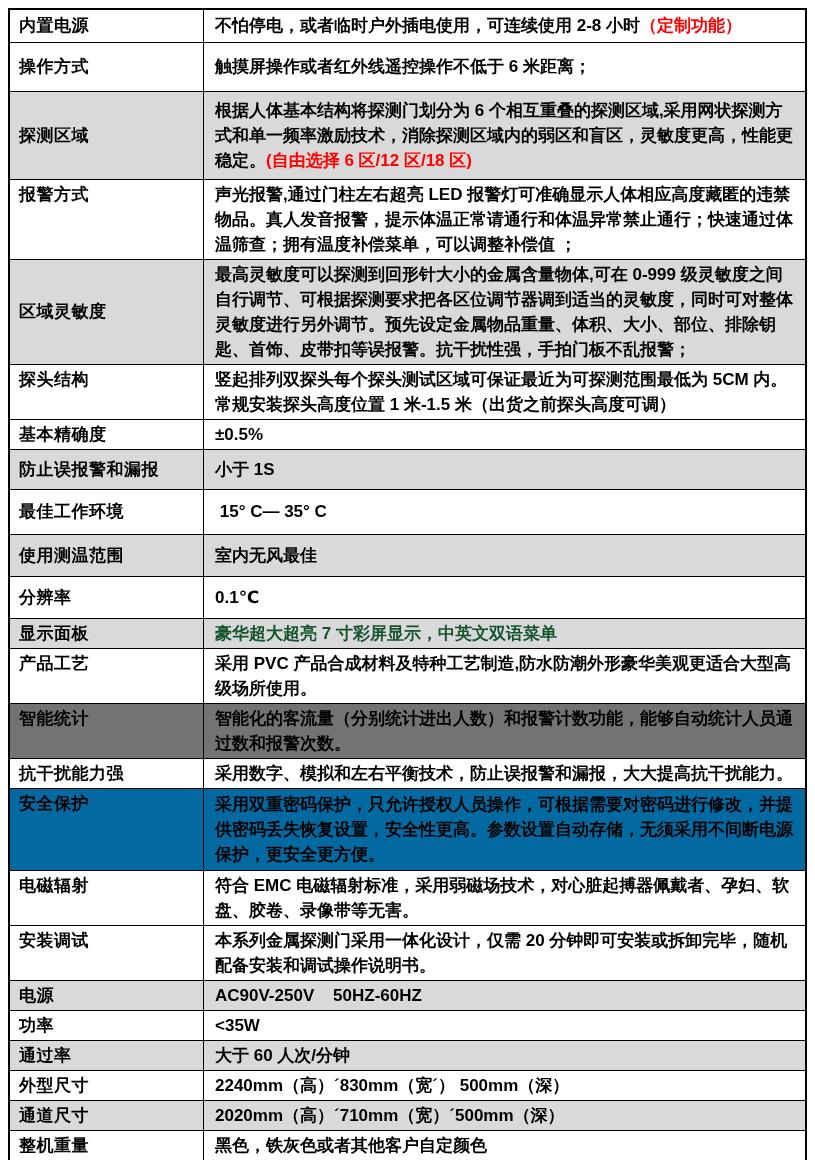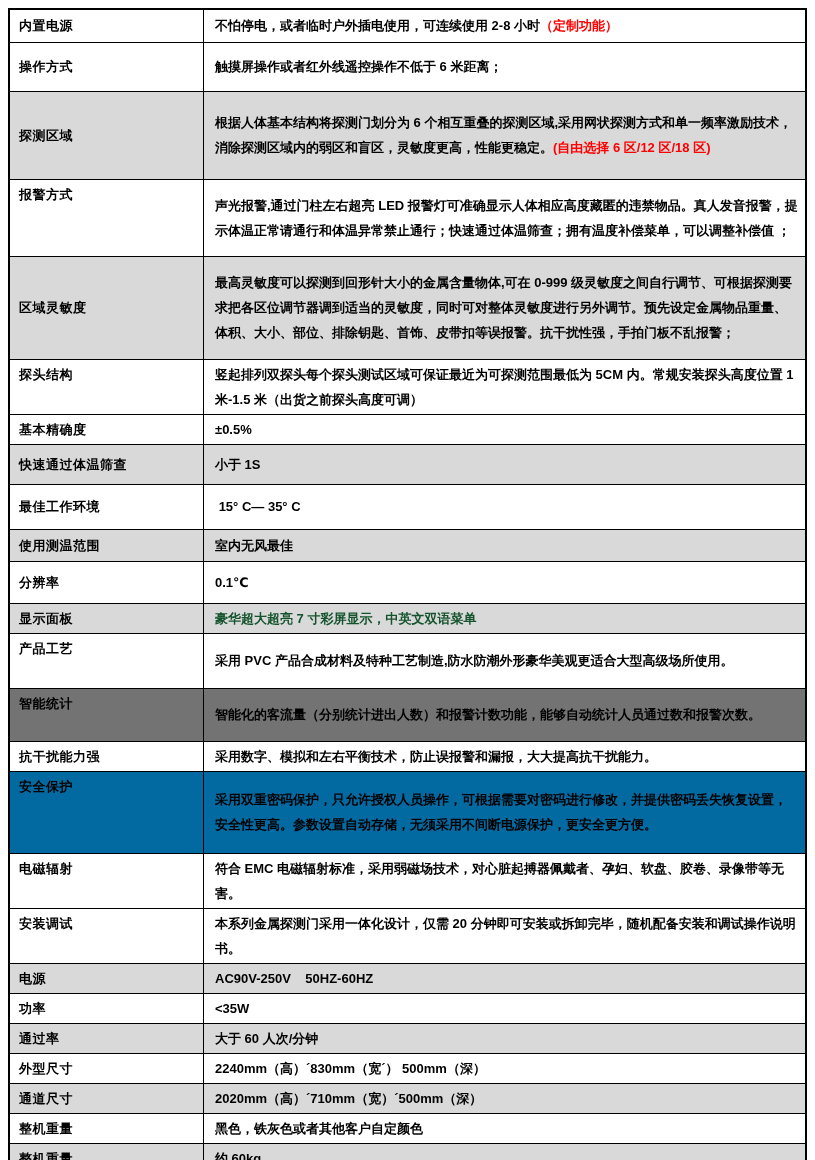--- a/index.html
+++ b/index.html
@@ -9,21 +9,21 @@
     font-weight:700;color:#000;
   }
   .page{width:815px;height:1160px;box-sizing:border-box;padding:8px 8px 0 8px;background:#fff;}
   table.spec-table{
     width:799px;border-collapse:collapse;table-layout:fixed;
     border:2px solid #000;
   }
   td{
     border:1px solid #000;
     vertical-align:middle;
-    font-size:13px;line-height:25px;
+    font-size:17px;line-height:25px;
     overflow:hidden;
   }
   td.label-cell{
     width:180px;
     padding:2px 4px 2px 9px;
     letter-spacing:0.5px;
   }
   td.value-cell{
     padding:2px 6px 2px 11px;
   }
@@ -31,21 +31,21 @@
   
   tr:nth-child(1){height:33px}
   tr:nth-child(2){height:49px}
   tr:nth-child(3){height:88px}
   tr:nth-child(4){height:77px}
   tr:nth-child(5){height:103px}
   tr:nth-child(6){height:55px}
   tr:nth-child(7){height:28px}
   tr:nth-child(8){height:40px}
   tr:nth-child(9){height:45px}
-  tr:nth-child(10){height:32px}
+  tr:nth-child(10){height:42px}
   tr:nth-child(11){height:42px}
   tr:nth-child(12){height:27px}
   tr:nth-child(13){height:55px}
   tr:nth-child(14){height:53px}
   tr:nth-child(15){height:27px}
   tr:nth-child(16){height:82px}
   tr:nth-child(17){height:55px}
   tr:nth-child(18){height:52px}
   tr:nth-child(19){height:28px}
   tr:nth-child(20){height:28px}
@@ -83,21 +83,21 @@
         </tr>
         <tr>
           <td class="label-cell" style="vertical-align: top;">探头结构</td>
           <td class="value-cell"><span class="seg">竖起排列双探头每个探头测试区域可保证最近为可探测范围最低为 5CM 内。常规安装探头高度位置 1 米-1.5 米（出货之前探头高度可调）</span></td>
         </tr>
         <tr>
           <td class="label-cell">基本精确度</td>
           <td class="value-cell"><span class="seg">±0.5%</span></td>
         </tr>
         <tr style="background-color: rgb(217, 217, 217);">
-          <td class="label-cell">快速通过体温筛查</td>
+          <td class="label-cell">防止误报警和漏报</td>
           <td class="value-cell"><span class="seg">小于 1S</span></td>
         </tr>
         <tr>
           <td class="label-cell">最佳工作环境</td>
           <td class="value-cell"><span class="seg"> 15° C— 35° C</span></td>
         </tr>
         <tr style="background-color: rgb(217, 217, 217);">
           <td class="label-cell">使用测温范围</td>
           <td class="value-cell"><span class="seg">室内无风最佳</span></td>
         </tr>

